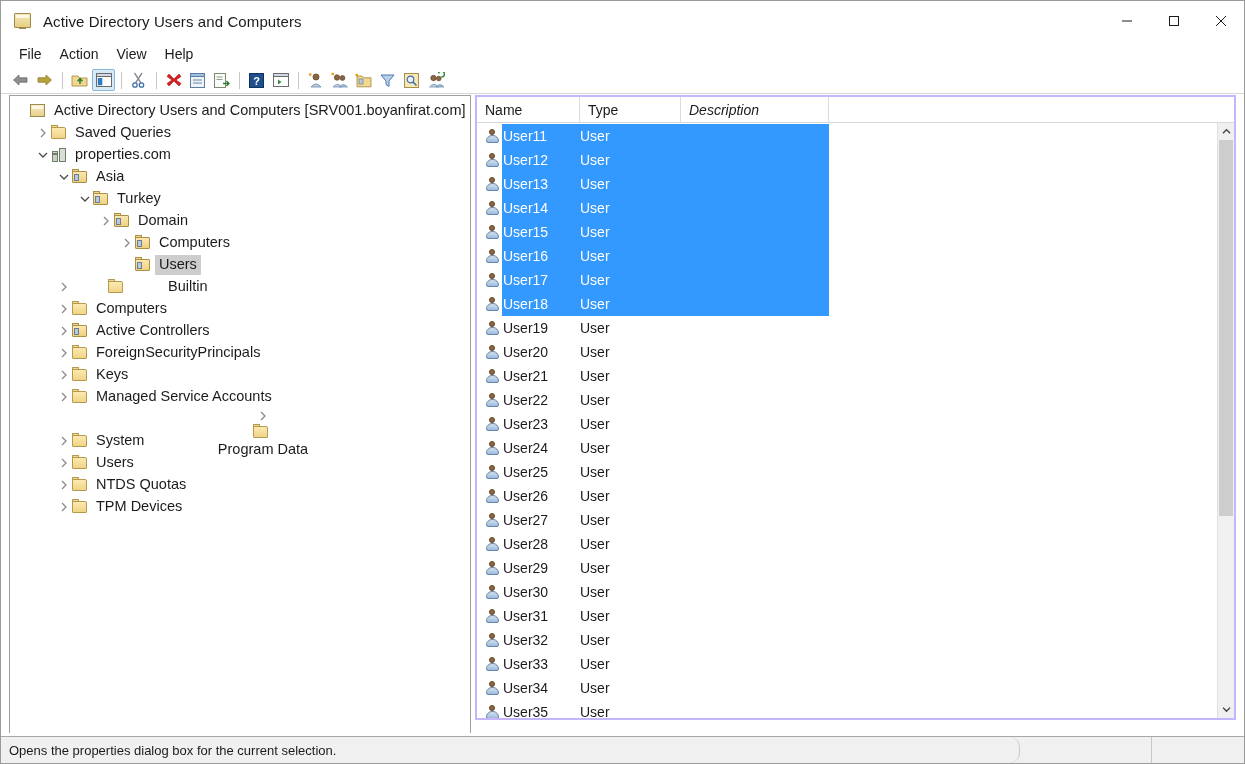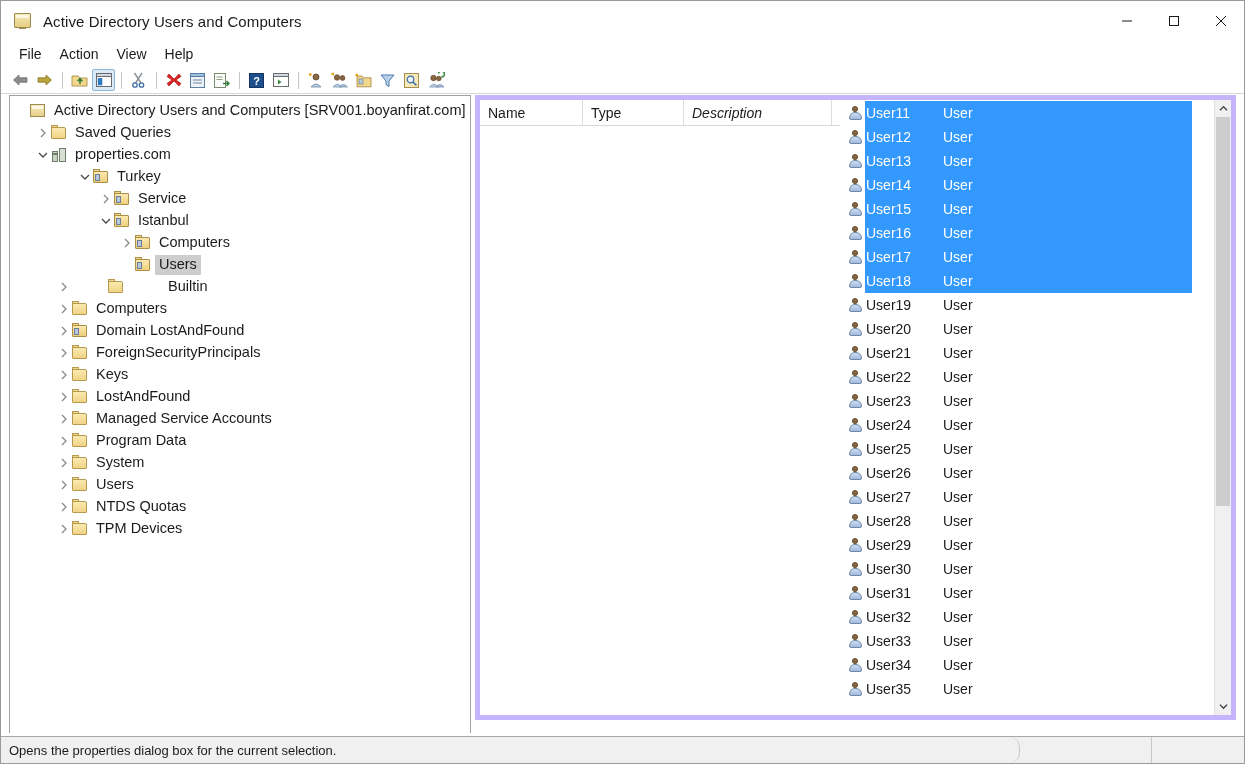--- a/index.html
+++ b/index.html
@@ -108,23 +108,23 @@
     border-right: 1px solid #a0a0a0;
     border-top: 1px solid #a0a0a0;
     border-left: 1px solid #a0a0a0;
     margin: 1px 0 3px 8px;
     overflow: hidden;
     position: relative;
   }
   .splitter { width: 4px; background: #ffffff; }
   .list-pane {
     flex: 1; margin: 1px 8px 16px 0;
-    border: 5px solid #c4b5fd;
+    border: 2px solid #c4b5fd;
     background: #ffffff;
-    display: flex; flex-direction: row;
+    display: flex; flex-direction: column;
     overflow: hidden; position: relative;
   }
 
   
   .tree { padding-top: 4px; font-size: 14.5px; color: #1b1b1b; }
   .tnode {
     display: flex; align-items: center;
     height: 22px; cursor: default;
     white-space: nowrap;
   }
@@ -474,58 +474,58 @@
                 <path d="M1 2 L5 6 L9 2" fill="none" stroke="#4a4a4a" stroke-width="1.3"></path>
               </svg>
             </div>
             <div class="ticon ic-domain">
               <div class="b1"></div>
               <div class="b2"></div>
               <div class="b3"></div>
             </div>
             <span class="tlabel">properties.com</span>
           </div>
-          <div class="tnode" style="padding-left: 67px;">
+          <div class="tnode" style="padding-left: 46px;">
             <div class="chev">
               <svg width="10" height="8" viewBox="0 0 10 8">
                 <path d="M1 2 L5 6 L9 2" fill="none" stroke="#4a4a4a" stroke-width="1.3"></path>
               </svg>
             </div>
             <div class="ticon ic-ou">
               <div class="f-tab"></div>
               <div class="f-back"></div>
               <div class="badge"></div>
             </div>
-            <span class="tlabel">Turkey</span>
-          </div>
-          <div class="tnode" style="padding-left: 88px;">
-            <div class="chev">
-              <svg width="8" height="10" viewBox="0 0 8 10">
-                <path d="M2 1 L6 5 L2 9" fill="none" stroke="#8a8a8a" stroke-width="1.3"></path>
-              </svg>
-            </div>
-            <div class="ticon ic-ou">
-              <div class="f-tab"></div>
-              <div class="f-back"></div>
-              <div class="badge"></div>
-            </div>
-            <span class="tlabel">Service</span>
-          </div>
-          <div class="tnode" style="padding-left: 88px;">
+            <span class="tlabel">Asia</span>
+          </div>
+          <div class="tnode" style="padding-left: 67px;">
             <div class="chev">
               <svg width="10" height="8" viewBox="0 0 10 8">
                 <path d="M1 2 L5 6 L9 2" fill="none" stroke="#4a4a4a" stroke-width="1.3"></path>
               </svg>
             </div>
             <div class="ticon ic-ou">
               <div class="f-tab"></div>
               <div class="f-back"></div>
               <div class="badge"></div>
             </div>
-            <span class="tlabel">Istanbul</span>
+            <span class="tlabel">Turkey</span>
+          </div>
+          <div class="tnode" style="padding-left: 88px;">
+            <div class="chev">
+              <svg width="8" height="10" viewBox="0 0 8 10">
+                <path d="M2 1 L6 5 L2 9" fill="none" stroke="#8a8a8a" stroke-width="1.3"></path>
+              </svg>
+            </div>
+            <div class="ticon ic-ou">
+              <div class="f-tab"></div>
+              <div class="f-back"></div>
+              <div class="badge"></div>
+            </div>
+            <span class="tlabel">Domain</span>
           </div>
           <div class="tnode" style="padding-left: 109px;">
             <div class="chev">
               <svg width="8" height="10" viewBox="0 0 8 10">
                 <path d="M2 1 L6 5 L2 9" fill="none" stroke="#8a8a8a" stroke-width="1.3"></path>
               </svg>
             </div>
             <div class="ticon ic-ou">
               <div class="f-tab"></div>
               <div class="f-back"></div>
@@ -570,21 +570,21 @@
             <div class="chev">
               <svg width="8" height="10" viewBox="0 0 8 10">
                 <path d="M2 1 L6 5 L2 9" fill="none" stroke="#8a8a8a" stroke-width="1.3"></path>
               </svg>
             </div>
             <div class="ticon ic-ou">
               <div class="f-tab"></div>
               <div class="f-back"></div>
               <div class="badge"></div>
             </div>
-            <span class="tlabel">Domain LostAndFound</span>
+            <span class="tlabel">Active Controllers</span>
           </div>
           <div class="tnode" style="padding-left: 46px;">
             <div class="chev">
               <svg width="8" height="10" viewBox="0 0 8 10">
                 <path d="M2 1 L6 5 L2 9" fill="none" stroke="#8a8a8a" stroke-width="1.3"></path>
               </svg>
             </div>
             <div class="ticon ic-folder">
               <div class="f-tab"></div>
               <div class="f-back"></div>
@@ -606,35 +606,23 @@
           <div class="tnode" style="padding-left: 46px;">
             <div class="chev">
               <svg width="8" height="10" viewBox="0 0 8 10">
                 <path d="M2 1 L6 5 L2 9" fill="none" stroke="#8a8a8a" stroke-width="1.3"></path>
               </svg>
             </div>
             <div class="ticon ic-folder">
               <div class="f-tab"></div>
               <div class="f-back"></div>
             </div>
-            <span class="tlabel">LostAndFound</span>
-          </div>
-          <div class="tnode" style="padding-left: 46px;">
-            <div class="chev">
-              <svg width="8" height="10" viewBox="0 0 8 10">
-                <path d="M2 1 L6 5 L2 9" fill="none" stroke="#8a8a8a" stroke-width="1.3"></path>
-              </svg>
-            </div>
-            <div class="ticon ic-folder">
-              <div class="f-tab"></div>
-              <div class="f-back"></div>
-            </div>
             <span class="tlabel">Managed Service Accounts</span>
           </div>
-          <div class="tnode" style="padding-left: 46px;">
+          <div class="tnode" style="padding-left: 46px; flex-direction: column;">
             <div class="chev">
               <svg width="8" height="10" viewBox="0 0 8 10">
                 <path d="M2 1 L6 5 L2 9" fill="none" stroke="#8a8a8a" stroke-width="1.3"></path>
               </svg>
             </div>
             <div class="ticon ic-folder">
               <div class="f-tab"></div>
               <div class="f-back"></div>
             </div>
             <span class="tlabel">Program Data</span>

